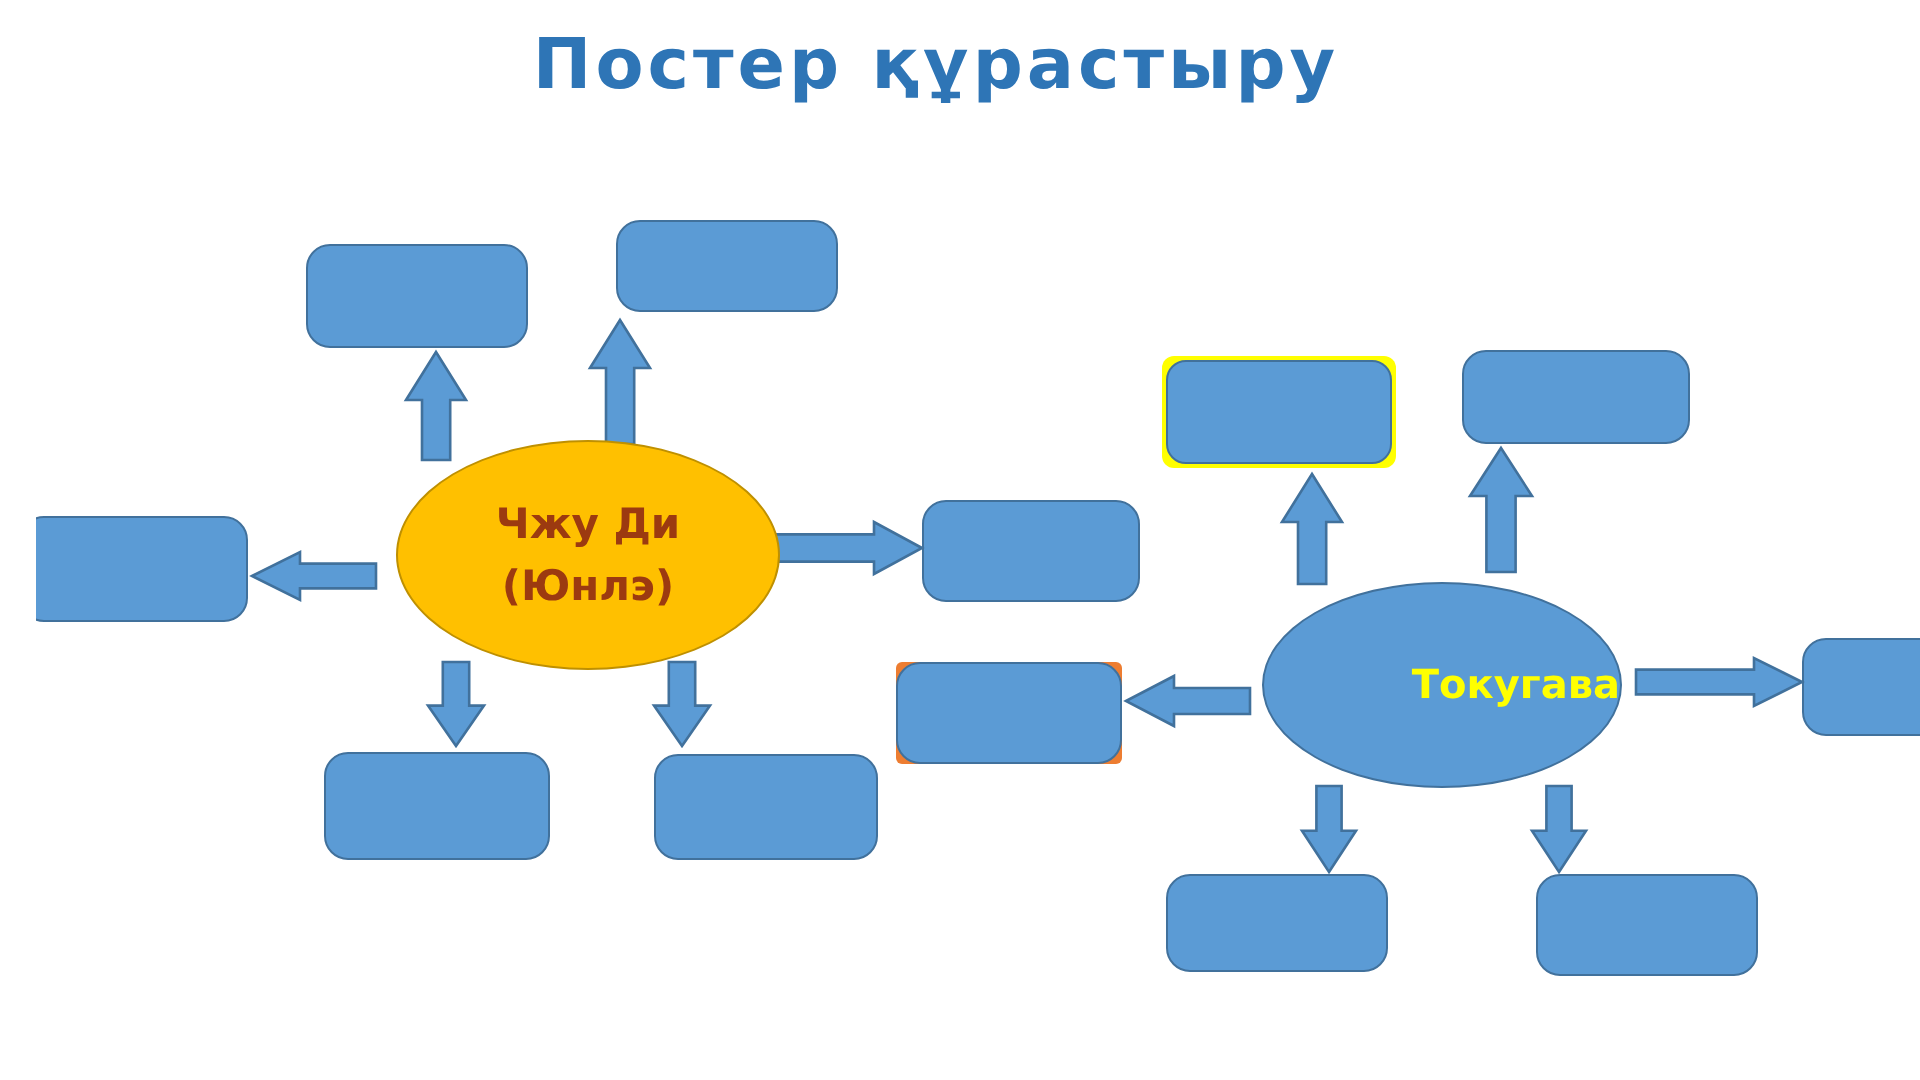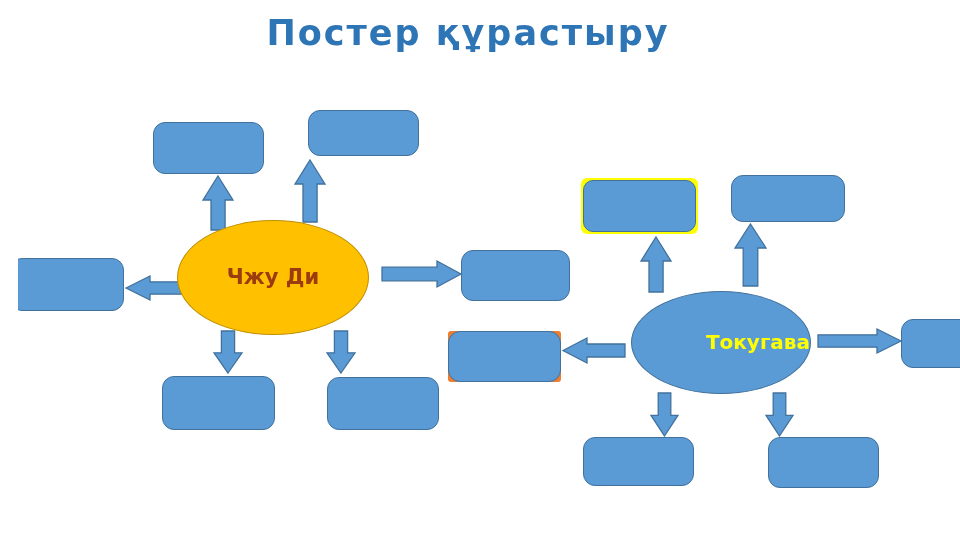--- a/index.html
+++ b/index.html
@@ -86,22 +86,23 @@
       <svg width="28" height="42" viewBox="0 0 28 42">
         <polygon points="14.0,42.0 28.0,21.8 20.6,21.8 20.6,0.0 7.4,0.0 7.4,21.8 0.0,21.8" fill="#5B9BD5" stroke="#41719C" stroke-width="1.3" stroke-linejoin="miter"></polygon>
       </svg>
     </div>
   <div class="arrow" style="left:309px;top:331px;width:28px;height:42px">
       <svg width="28" height="42" viewBox="0 0 28 42">
         <polygon points="14.0,42.0 28.0,21.8 20.6,21.8 20.6,0.0 7.4,0.0 7.4,21.8 0.0,21.8" fill="#5B9BD5" stroke="#41719C" stroke-width="1.3" stroke-linejoin="miter"></polygon>
       </svg>
     </div>
 
-  <div class="ellipse e1" style="left:159px;top:220px;width:192px;height:115px">
+  <div class="ellipse e1" style="left:180px;top:220px;width:192px;height:115px">
     <div>Чжу Ди</div>
+    <div>(Юнлэ)</div>
   </div>
 
   <div class="hl-yellow" style="left:563px;top:178px;width:117px;height:56px">
     <div class="box"></div>
   </div>
   <div class="box" style="left:713px;top:175px;width:114px;height:47px"></div>
   <div class="hl-orange" style="left:430px;top:331px;width:113px;height:51px">
     <div class="box"></div>
   </div>
   <div class="box" style="left:883px;top:319px;width:92px;height:49px"></div>

